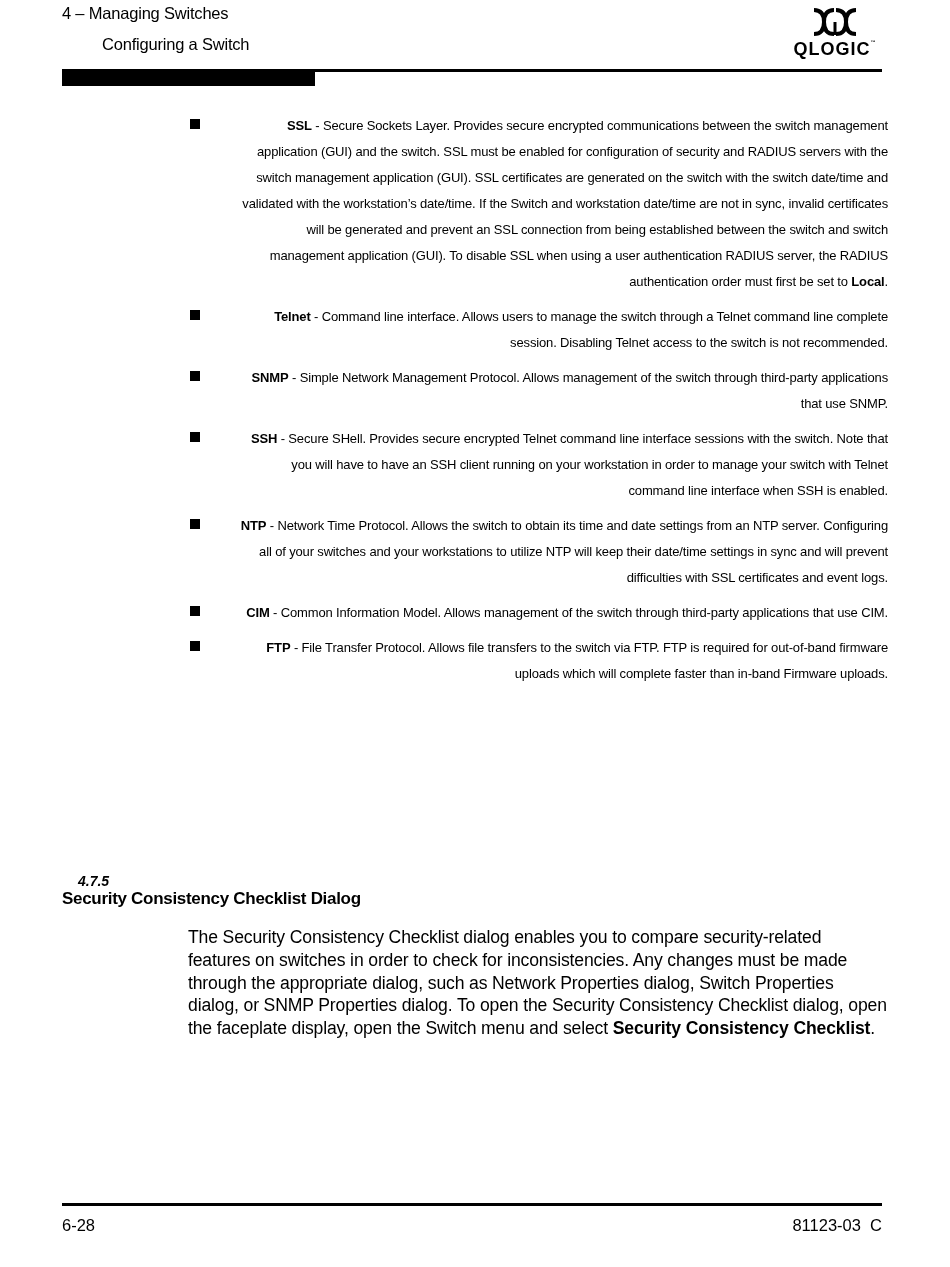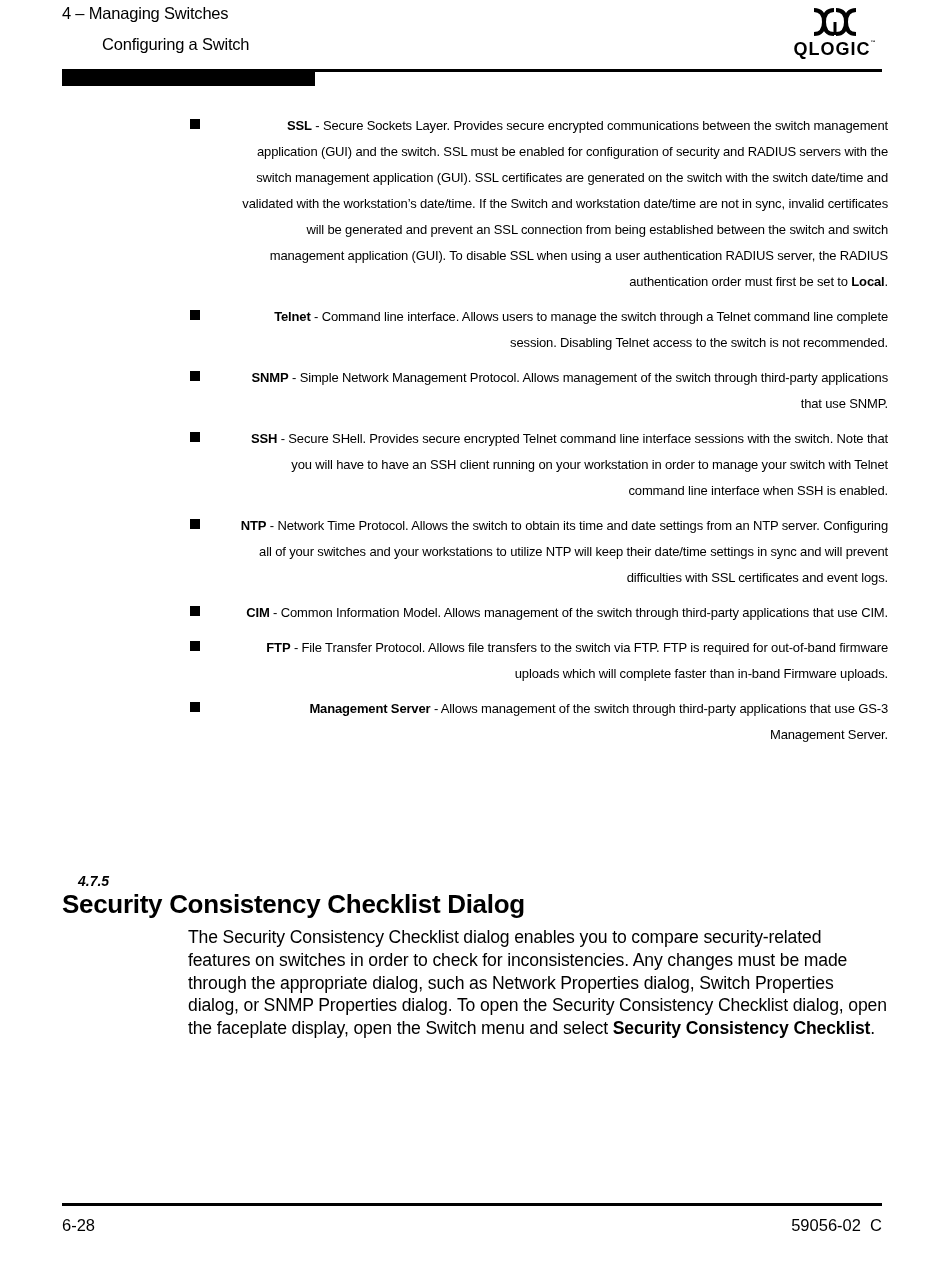--- a/index.html
+++ b/index.html
@@ -23,21 +23,21 @@
   .logo-text sup { font-size: 5px; vertical-align: top; }
   .top-rule { position: absolute; left: 62px; top: 69px; width: 820px; height: 3px; background: #000; }
   .top-block { position: absolute; left: 62px; top: 69px; width: 253px; height: 17px; background: #000; }
 
   .bullets { position: absolute; left: 188px; top: 113px; width: 700px; margin: 0; padding: 0; list-style: none; }
   .bullets li { position: relative; padding-left: 47px; font-size: 13px; line-height: 26px; margin-bottom: 9px; letter-spacing: -0.15px; text-align: right; }
   .bullet-mark { position: absolute; left: 2px; top: 6px; width: 10px; height: 10px; background: #000; }
   .term { font-weight: bold; }
 
   .sec-num { position: absolute; left: 62px; top: 873px; font-size: 14px; font-weight: bold; font-style: italic; margin-left: 16px; }
-  .sec-title { position: absolute; left: 62px; top: 889px; font-size: 26px; font-weight: bold; letter-spacing: -0.3px; }
+  .sec-title { position: absolute; left: 62px; top: 889px; font-size: 17px; font-weight: bold; letter-spacing: -0.3px; }
   .sec-body { position: absolute; left: 188px; top: 926px; width: 700px; font-size: 17.6px; line-height: 22.8px; letter-spacing: -0.15px; margin: 0; }
 
   .bot-rule { position: absolute; left: 62px; top: 1203px; width: 820px; height: 3px; background: #000; }
   .footer-left { position: absolute; left: 62px; top: 1216px; font-size: 16.5px; }
   .footer-right { position: absolute; right: 68px; top: 1216px; font-size: 16.5px; white-space: pre; }
 </style>
 </head>
 <body>
 
 <div>
@@ -58,22 +58,21 @@
 </div>
 
 <ul class="bullets">
   <li><span class="bullet-mark"></span><span class="term">SSL</span><span> - Secure Sockets Layer. Provides secure encrypted communications between the switch management application (GUI) and the switch. SSL must be enabled for configuration of security and RADIUS servers with the switch management application (GUI). SSL certificates are generated on the switch with the switch date/time and validated with the workstation’s date/time. If the Switch and workstation date/time are not in sync, invalid certificates will be generated and prevent an SSL connection from being established between the switch and switch management application (GUI). To disable SSL when using a user authentication RADIUS server, the RADIUS authentication order must first be set to </span><span class="term">Local</span><span>.</span></li>
   <li><span class="bullet-mark"></span><span class="term">Telnet</span><span> - Command line interface.  Allows users to manage the switch through a Telnet command line complete session. Disabling Telnet access to the switch is not recommended.</span></li>
   <li><span class="bullet-mark"></span><span class="term">SNMP</span><span> - Simple Network Management Protocol. Allows management of the switch through third-party applications that use SNMP.</span></li>
   <li><span class="bullet-mark"></span><span class="term">SSH</span><span> - Secure SHell. Provides secure encrypted Telnet command line interface sessions with the switch. Note that you will have to have an SSH client running on your workstation in order to manage your switch with Telnet command line interface when SSH is enabled.</span></li>
   <li><span class="bullet-mark"></span><span class="term">NTP</span><span> - Network Time Protocol. Allows the switch to obtain its time and date settings from an NTP server. Configuring all of your switches and your workstations to utilize NTP will keep their date/time settings in sync and will prevent difficulties with SSL certificates and event logs.</span></li>
   <li><span class="bullet-mark"></span><span class="term">CIM</span><span> - Common Information Model. Allows management of the switch through third-party applications that use CIM.</span></li>
   <li><span class="bullet-mark"></span><span class="term">FTP</span><span> - File Transfer Protocol. Allows file transfers to the switch via FTP. FTP is required for out-of-band firmware uploads which will complete faster than in-band Firmware uploads.</span></li>
-  <li><span class="bullet-mark"></span><span class="term">Management Server</span><span> - Allows management of the switch through third-party applications that use GS-3 Management Server.</span></li>
 </ul>
 
 <div class="sec-num">4.7.5</div>
 <div class="sec-title">Security Consistency Checklist Dialog</div>
 <p class="sec-body"><span>The Security Consistency Checklist dialog enables you to compare security-related features on switches in order to check for inconsistencies. Any changes must be made through the appropriate dialog, such as Network Properties dialog, Switch Properties dialog, or SNMP Properties dialog. To open the Security Consistency Checklist dialog, open the faceplate display, open the Switch menu and select </span><span class="term">Security Consistency Checklist</span><span>.</span></p>
 
 <div class="bot-rule"></div>
 <div class="footer-left">6-28</div>
-<div class="footer-right">59056-02  C</div>
+<div class="footer-right">81123-03  C</div>
 
 </body></html>

